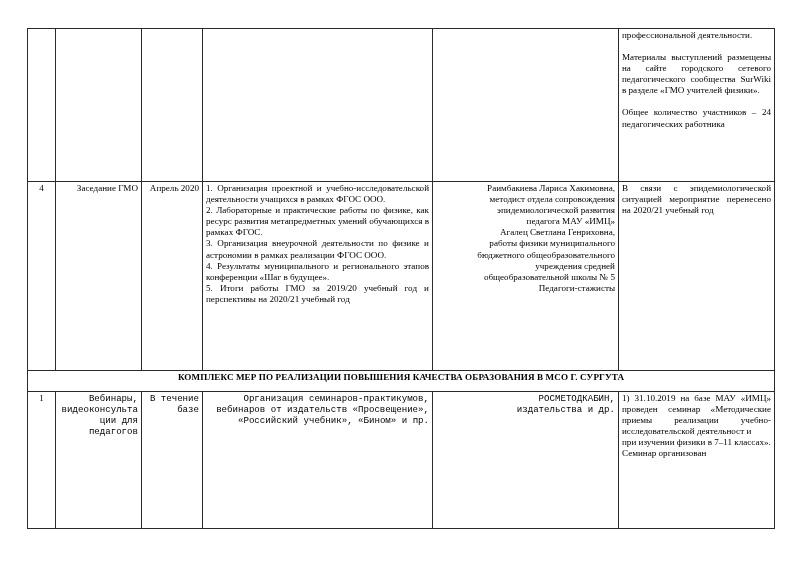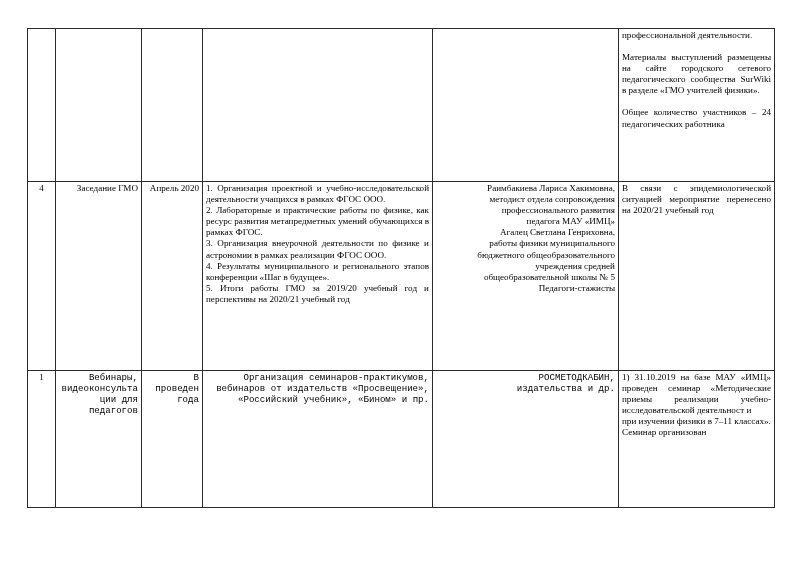--- a/index.html
+++ b/index.html
@@ -138,39 +138,42 @@
         <td class="just">
           <p>1. Организация проектной и учебно-исследовательской деятельности учащихся в рамках ФГОС ООО.</p>
           <p>2. Лабораторные и практические работы по физике, как ресурс развития метапредметных умений обучающихся в рамках ФГОС.</p>
           <p>3. Организация внеурочной деятельности по физике и астрономии в рамках реализации ФГОС ООО.</p>
           <p>4. Результаты муниципального и регионального этапов конференции «Шаг в будущее».</p>
           <p>5. Итоги работы ГМО за 2019/20 учебный год и перспективы на 2020/21 учебный год</p>
         </td>
         <td class="center">
           <div>Раимбакиева Лариса Хакимовна,</div>
           <div>методист отдела сопровождения</div>
-          <div>профессионального развития</div>
+          <div>эпидемиологической развития</div>
           <div>педагога МАУ «ИМЦ»</div>
           <div>Агалец Светлана Генриховна,</div>
           <div>работы физики муниципального</div>
           <div>бюджетного общеобразовательного</div>
           <div>учреждения средней</div>
           <div>общеобразовательной школы № 5</div>
           <div>Педагоги-стажисты</div>
         </td>
         <td class="just">
           <p>В связи с эпидемиологической ситуацией мероприятие перенесено на 2020/21 учебный год</p>
         </td>
       </tr>
 
+      <tr class="row-banner">
+        <td class="banner" colspan="6">КОМПЛЕКС МЕР ПО РЕАЛИЗАЦИИ ПОВЫШЕНИЯ КАЧЕСТВА ОБРАЗОВАНИЯ В МСО Г. СУРГУТА</td>
+      </tr>
 
       <tr class="row-3">
         <td class="nowrap-num">1</td>
         <td class="center mid">Вебинары, видеоконсульта ции для педагогов</td>
-        <td class="center mid">В проведен года</td>
+        <td class="center mid">В течение базе</td>
         <td class="center mid">
           <div>Организация семинаров-практикумов,</div>
           <div>вебинаров от издательств «Просвещение»,</div>
           <div>«Российский учебник», «Бином» и пр.</div>
         </td>
         <td class="center mid">
           <div>РОСМЕТОДКАБИН,</div>
           <div>издательства и др.</div>
         </td>
         <td class="just">

